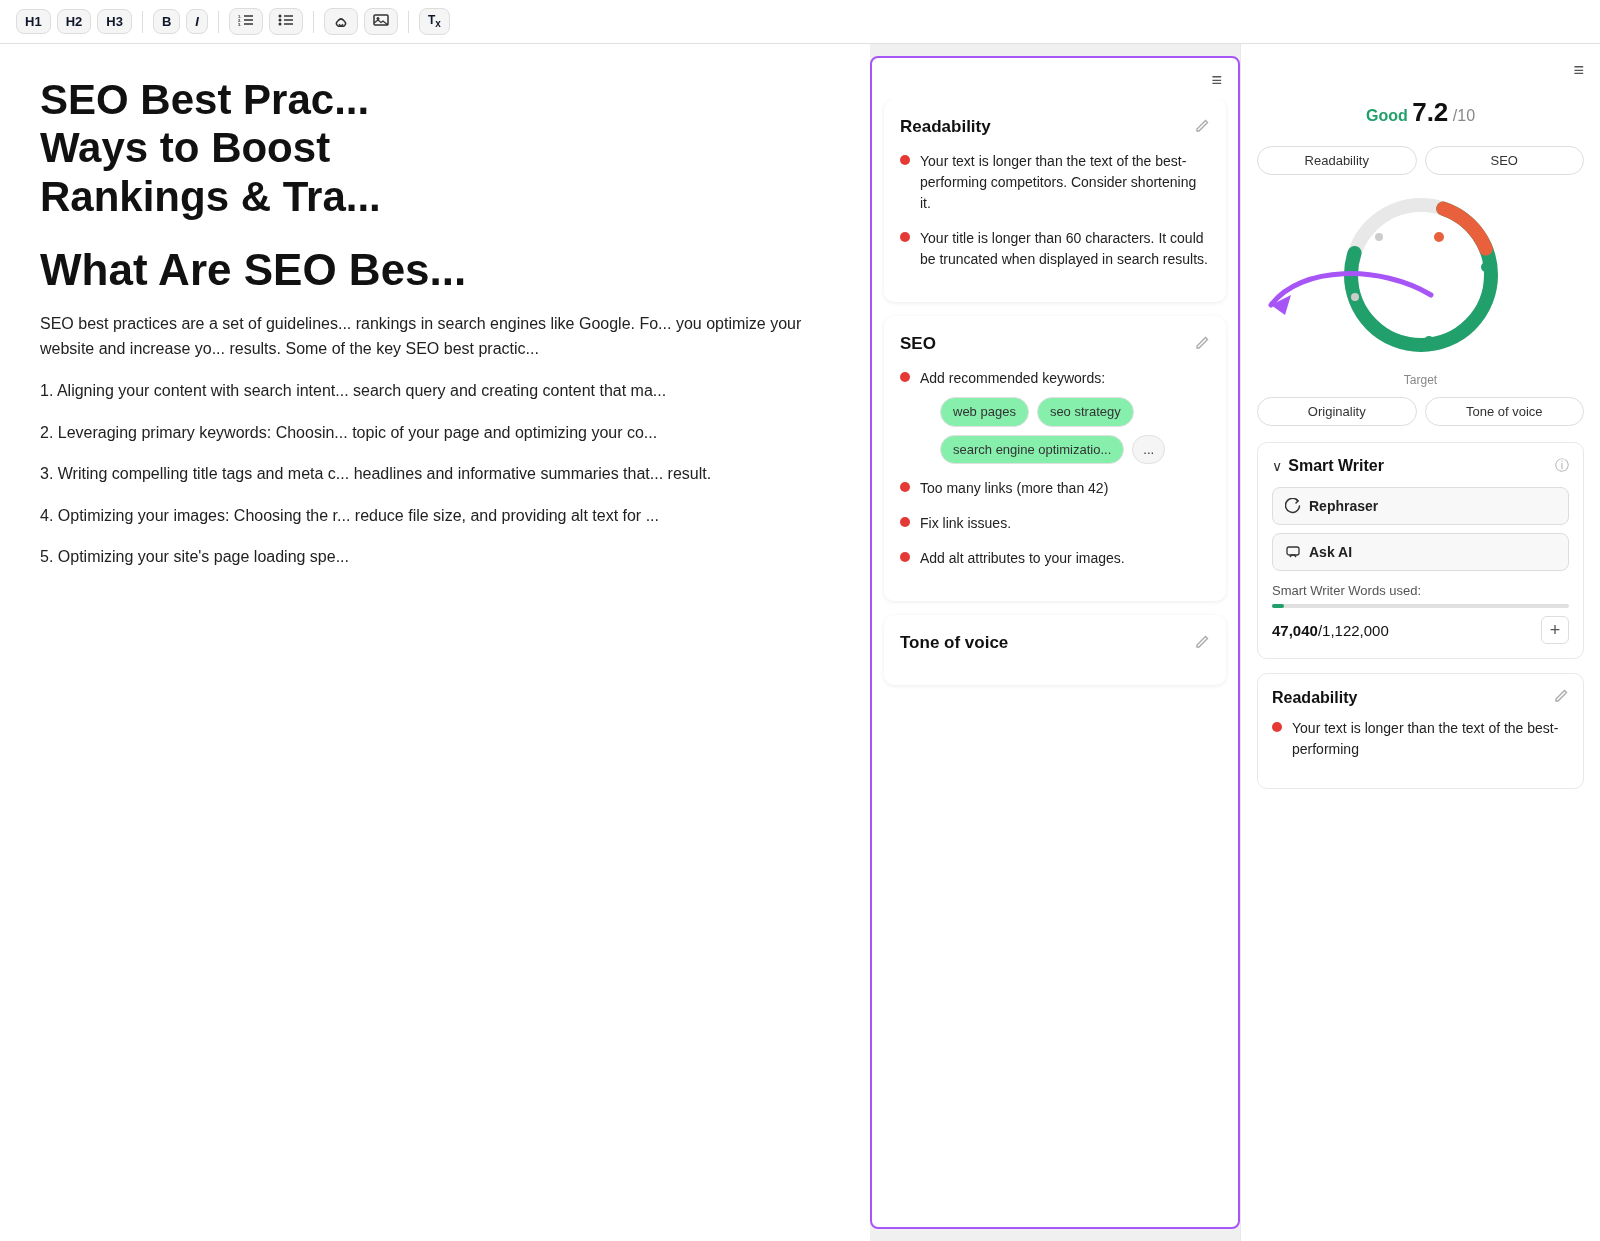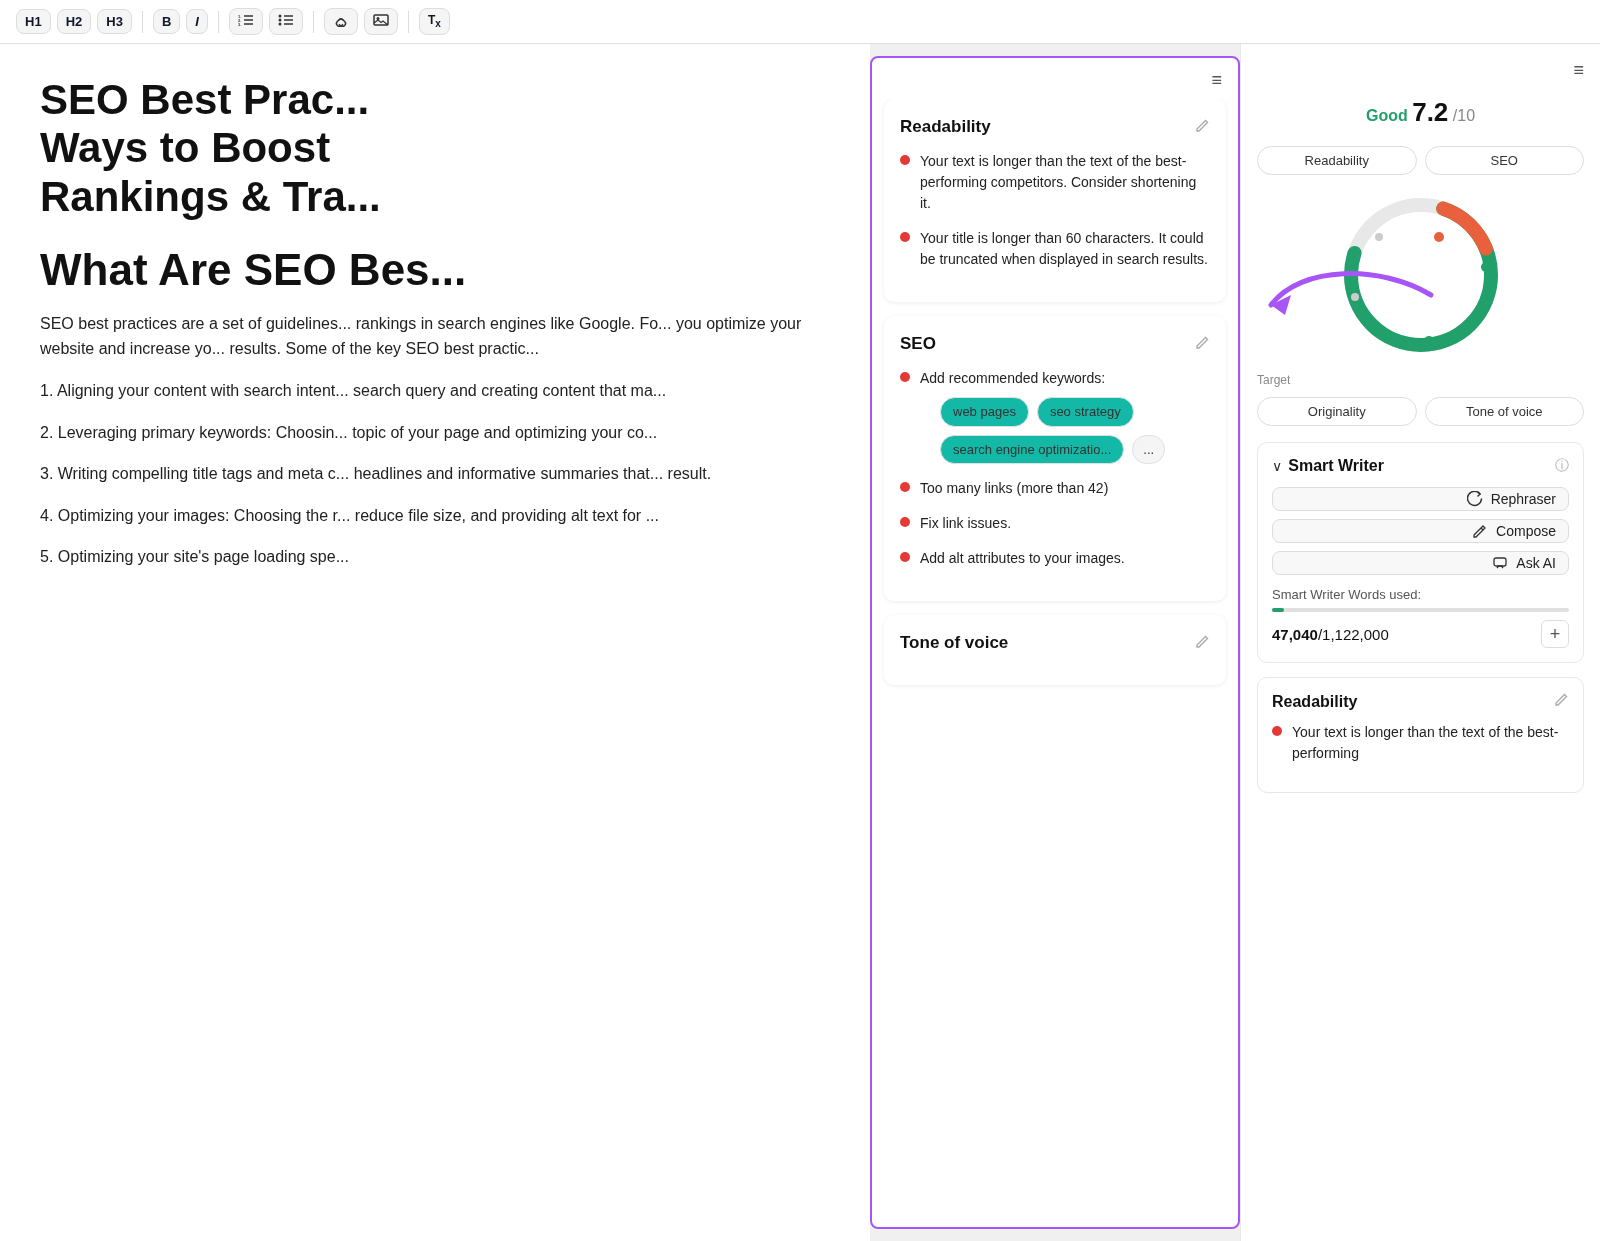--- a/index.html
+++ b/index.html
@@ -154,21 +154,21 @@
 
     
     .keywords-row {
       display: flex;
       flex-wrap: wrap;
       gap: 8px;
       margin-top: 8px;
       margin-left: 20px;
     }
     .keyword-tag {
-      background: #14b8a6;
+      background: #86efac;
       border: 1px solid #e0e0e0;
       border-radius: 20px;
       padding: 4px 12px;
       font-size: 13px;
       color: #333;
     }
     .keyword-more {
       background: #f5f5f5;
       border: 1px solid #e0e0e0;
       border-radius: 20px;
@@ -235,20 +235,21 @@
       width: 180px;
       height: 180px;
       margin: 8px auto;
     }
     .chart-container svg {
       width: 180px;
       height: 180px;
     }
 
     .target-label {
+      text-align: center;
       font-size: 12px;
       color: #888;
       margin-top: 4px;
       margin-bottom: 10px;
     }
 
     
     .bottom-score-tabs {
       display: flex;
       justify-content: space-between;
@@ -279,31 +280,32 @@
       font-size: 14px;
     }
     .sw-info-icon {
       color: #aaa;
       font-size: 14px;
       cursor: pointer;
     }
     .sw-btn {
       display: flex;
       align-items: center;
-      justify-content: flex-end;
+      justify-content: flex-start;
       gap: 8px;
       width: 100%;
-      padding: 3px 12px;
+      padding: 10px 12px;
       border: 1px solid #ddd;
       border-radius: 8px;
       background: #f8f8f8;
       font-size: 14px;
       color: #222;
       cursor: pointer;
       margin-bottom: 8px;
+      font-weight: bold;
     }
     .sw-btn:last-of-type {
       margin-bottom: 0;
     }
 
     .words-used-label {
       font-size: 13px;
       color: #555;
       margin-top: 12px;
       margin-bottom: 6px;
@@ -588,27 +590,20 @@
 
       <button class="sw-btn">
         <svg width="16" height="16" viewBox="0 0 16 16" fill="none">
             <path d="M13 3A7 7 0 1 0 14.5 8" stroke="#333" stroke-width="1.5" stroke-linecap="round"></path>
             <polyline points="11,1 13,3 11,5" stroke="#333" stroke-width="1.5" stroke-linecap="round" stroke-linejoin="round"></polyline>
           </svg>
         <span>Rephraser</span>
       </button>
       <button class="sw-btn">
         <svg width="16" height="16" viewBox="0 0 16 16" fill="none">
-            <path d="M2 12 L11 3 L13 5 L4 14 L2 14 Z" stroke="#333" stroke-width="1.3" fill="none"></path>
-            <line x1="9" y1="5" x2="11" y2="7" stroke="#333" stroke-width="1.3"></line>
-          </svg>
-        <span>Compose</span>
-      </button>
-      <button class="sw-btn">
-        <svg width="16" height="16" viewBox="0 0 16 16" fill="none">
             <rect x="2" y="3" width="12" height="8" rx="2" stroke="#333" stroke-width="1.3" fill="none"></rect>
             <path d="M5 13l1.5-2h3L11 13" stroke="#333" stroke-width="1.3" fill="none"></path>
           </svg>
         <span>Ask AI</span>
       </button>
 
       <div class="words-used-label">Smart Writer Words used:</div>
       <div class="progress-bar">
         <div class="progress-fill"></div>
       </div>

